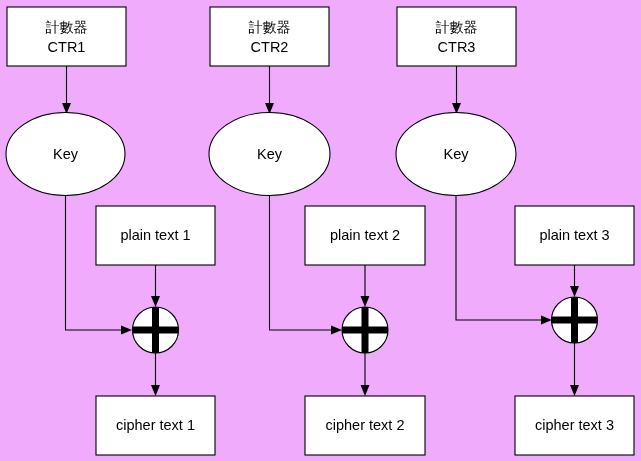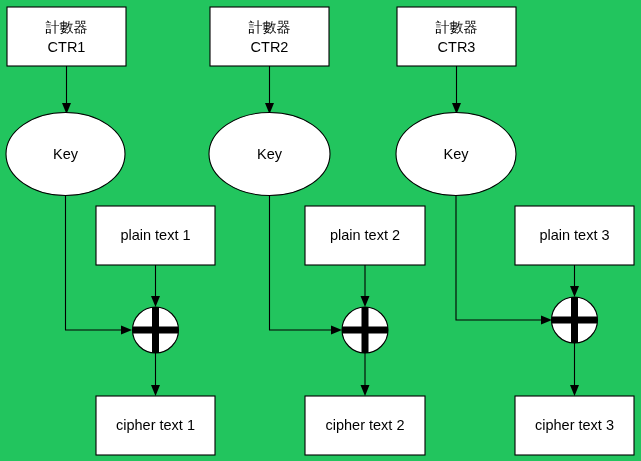--- a/index.html
+++ b/index.html
@@ -7,21 +7,21 @@
     padding: 0;
     background: #ffffff;
   }
   body {
     font-family: "Liberation Sans", "DejaVu Sans", sans-serif;
   }
   #canvas {
     position: relative;
     width: 641px;
     height: 461px;
-    background: #22c55e;
+    background: #f0abfc;
     overflow: hidden;
   }
   #canvas svg {
     position: absolute;
     top: 0;
     left: 0;
     width: 641px;
     height: 461px;
   }
   .shape-text {

